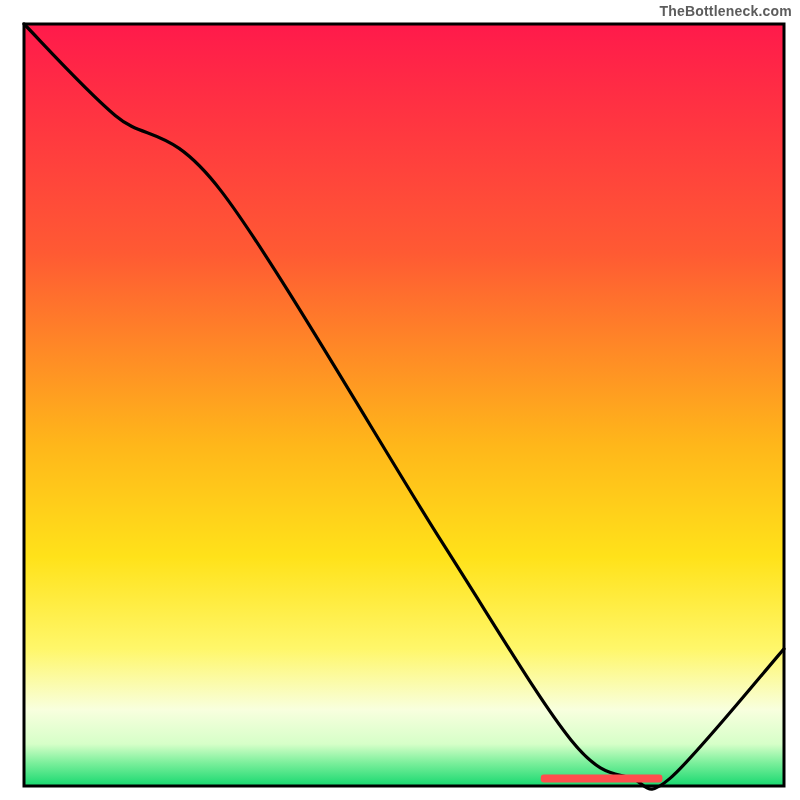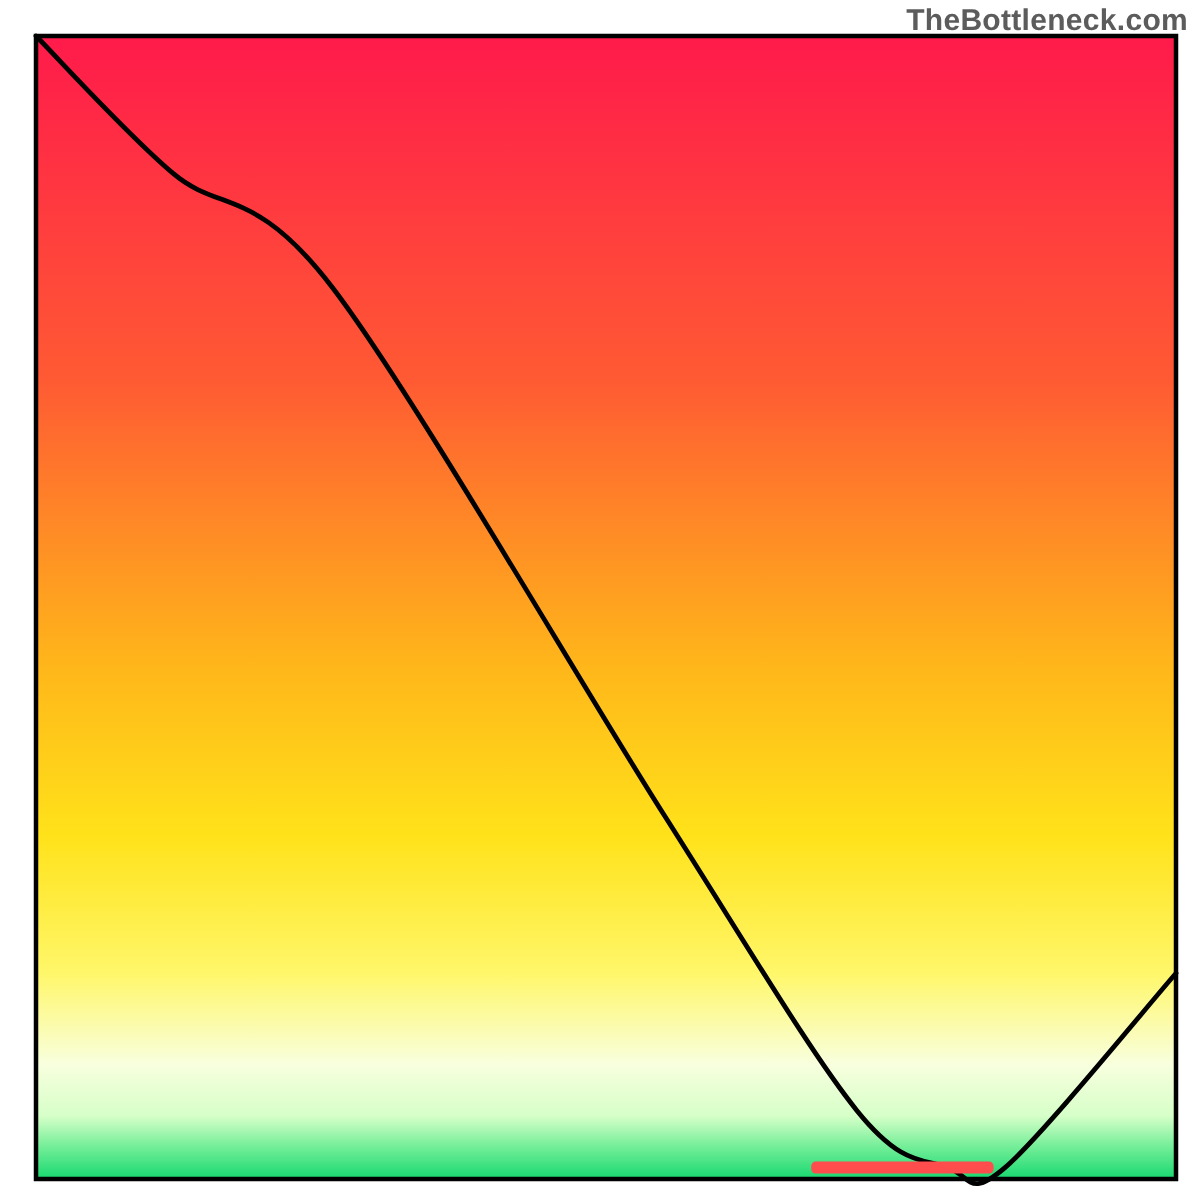--- a/index.html
+++ b/index.html
@@ -13,21 +13,21 @@
   }
   .canvas {
     position: relative;
     width: 800px;
     height: 800px;
   }
   .watermark {
     position: absolute;
     top: 3px;
     right: 8px;
-    font-size: 20px;
+    font-size: 14px;
     font-weight: 600;
     color: #5c5c5c;
     letter-spacing: 0.2px;
   }
   svg {
     position: absolute;
     top: 0;
     left: 0;
     display: block;
   }

